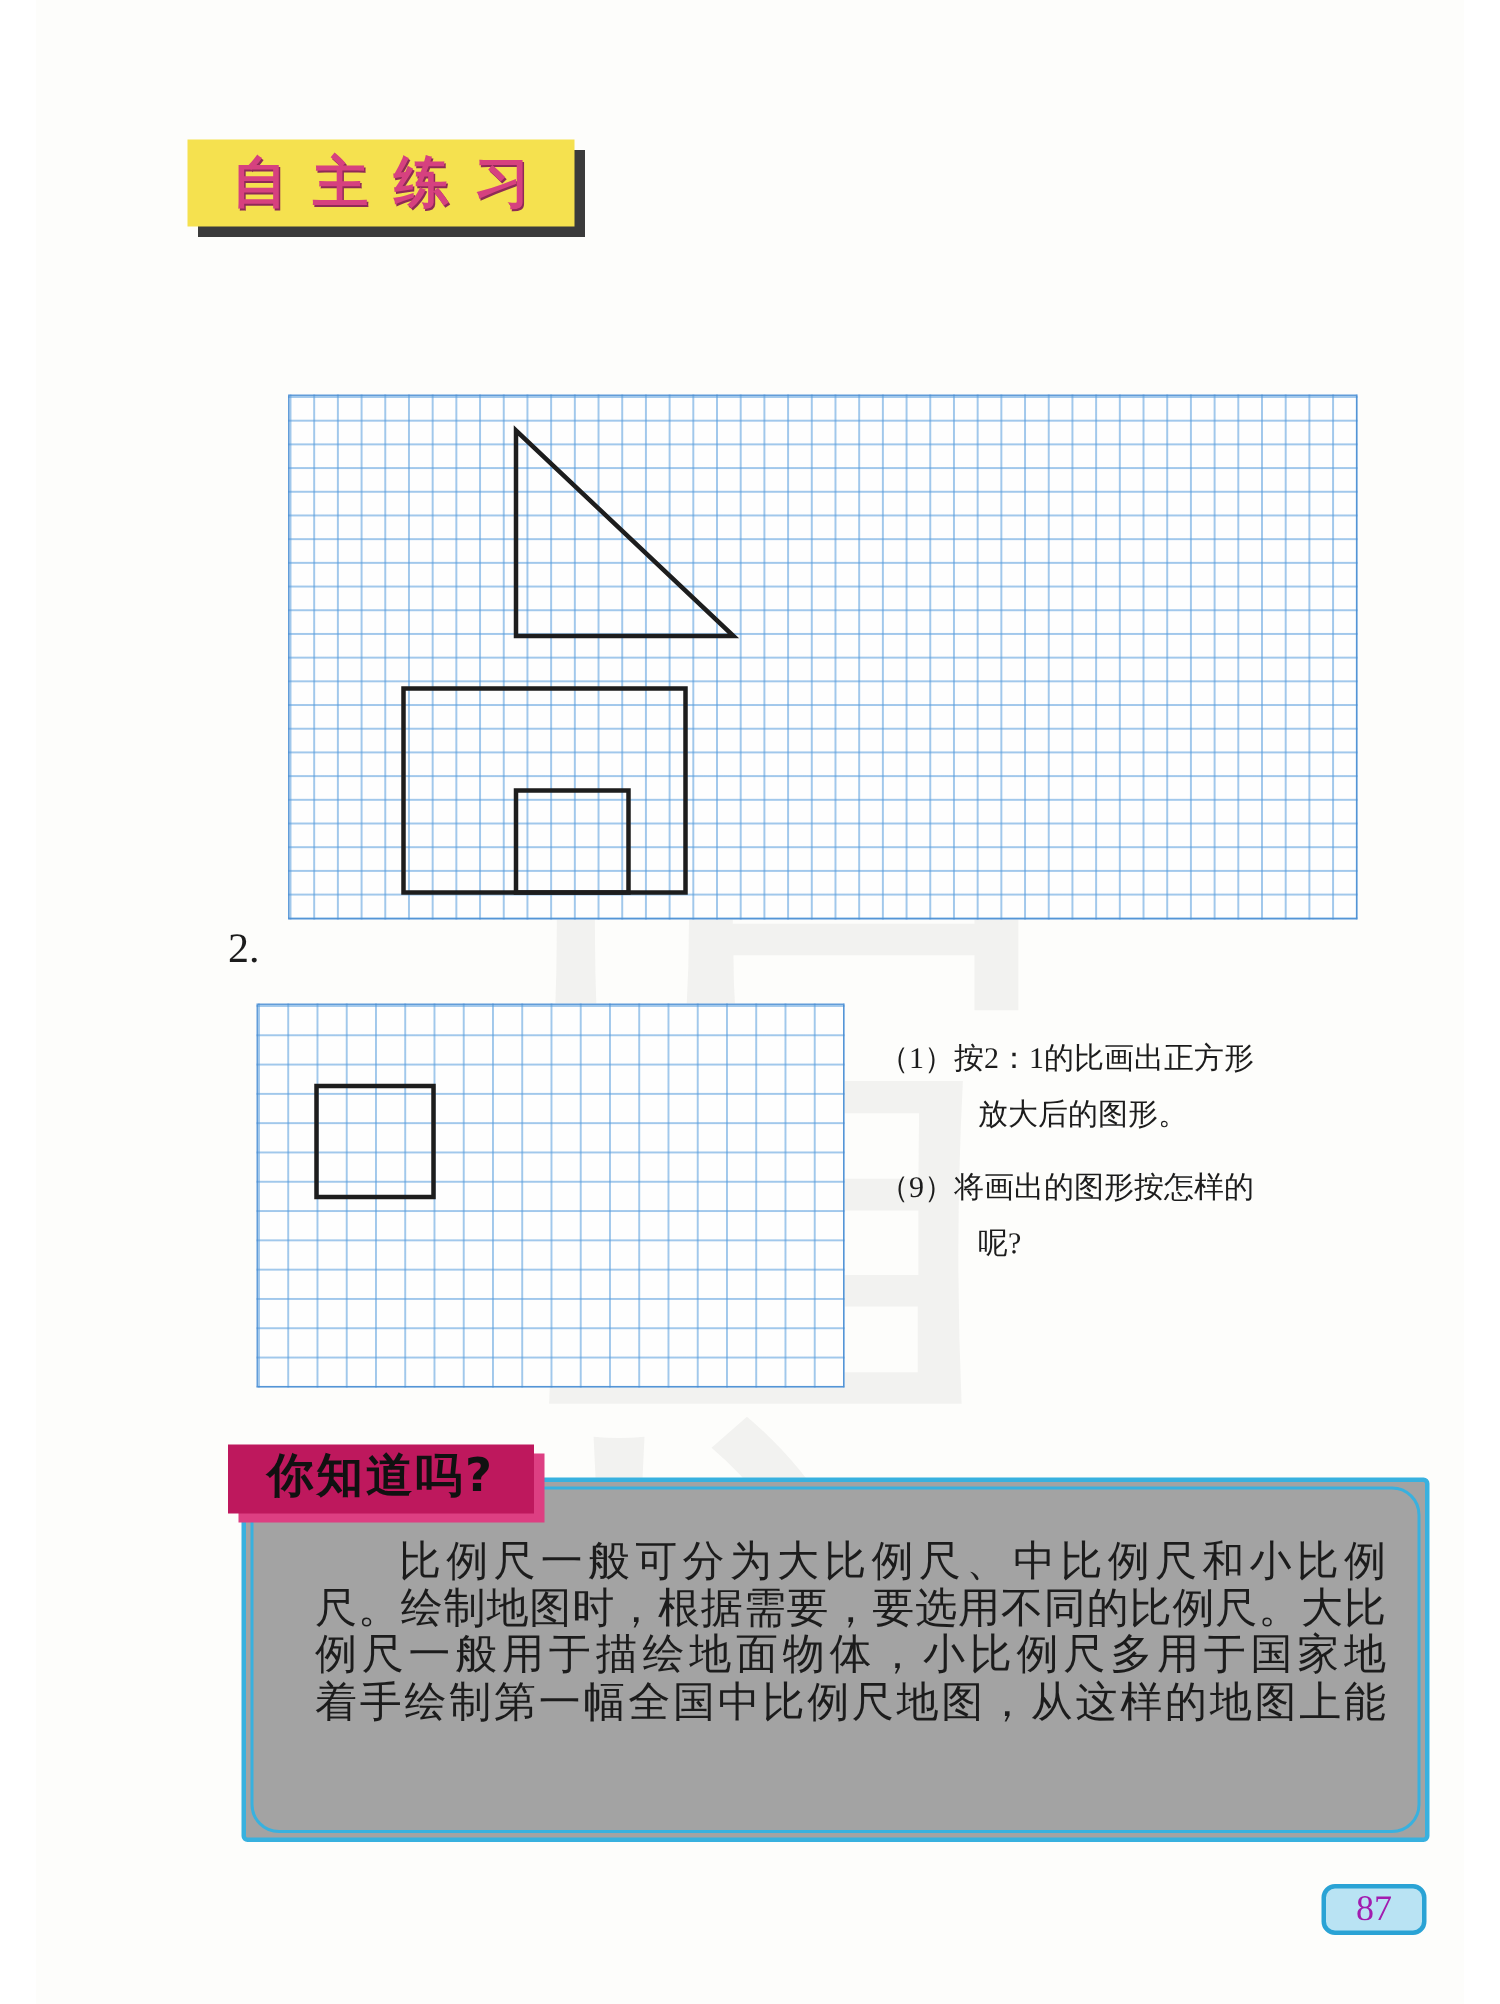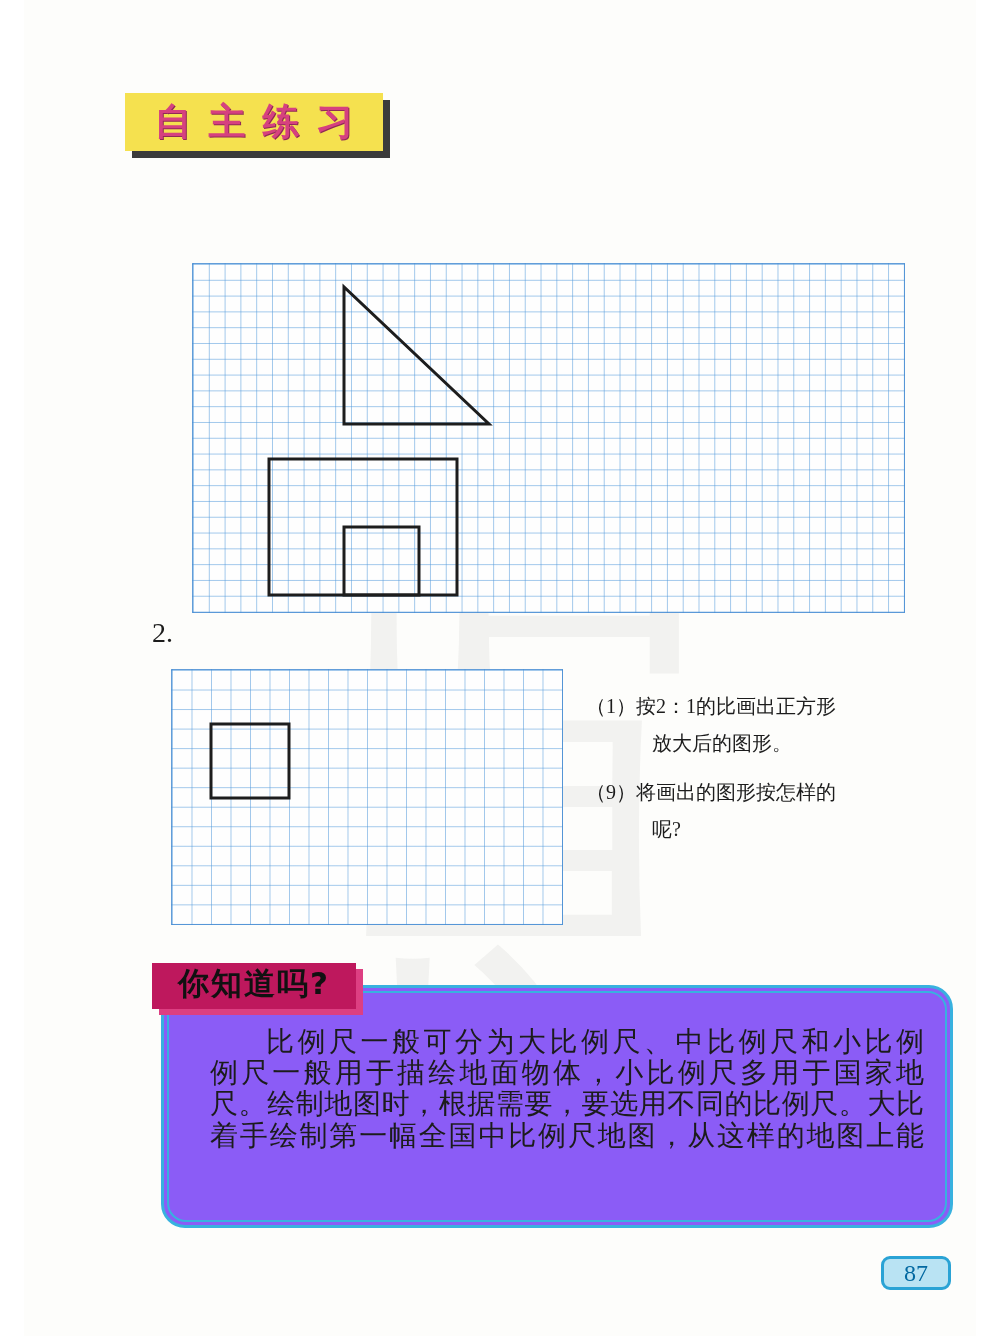--- a/index.html
+++ b/index.html
@@ -72,22 +72,22 @@
   .q2{
     position:absolute;left:562px;top:688px;width:390px;
     font-size:20px;line-height:37px;
   }
   .q2 .cont{padding-left:66px;}
   .q2 .gap{margin-top:12px;}
 
   
   .knowbox{
     position:absolute;left:137px;top:985px;width:786px;height:237px;
-    border:3px solid #38b1df;border-radius:24px;
-    background:#8b5cf6;
+    border:3px solid #38b1df;border-radius:4px;
+    background:#a3a3a3;
   }
   .knowbox .inner{
     position:absolute;left:3px;top:3px;right:3px;bottom:3px;
     border:2px solid #38b1df;border-radius:19px;
   }
   .kb-text{
     position:absolute;left:46px;top:38px;width:714px;
     font-size:28px;line-height:31.2px;
   }
   .kb-line{text-align:justify;text-align-last:justify;}
@@ -104,21 +104,21 @@
   .know-banner span{
     font-family:"DejaVu Sans","Liberation Sans",sans-serif;
     font-weight:bold;font-size:31px;color:#111;letter-spacing:2px;
   }
 
   
   .pagenum{
     position:absolute;left:857px;top:1256px;width:64px;height:28px;
     background:#b9e3f3;border:3px solid #2aa3d5;border-radius:9px;
     display:flex;align-items:center;justify-content:center;
-    font-size:24px;color:#0369a1;
+    font-size:24px;color:#a21caf;
   }
 </style>
 </head>
 <body>
 
 <div class="page">
 
   <div class="watermark">
     <span>栖</span>
     <span>息</span>
@@ -149,22 +149,22 @@
     <div>（1）按2：1的比画出正方形</div>
     <div class="cont">放大后的图形。</div>
     <div class="gap">（9）将画出的图形按怎样的</div>
     <div class="cont">呢?</div>
   </div>
 
   <div class="knowbox">
     <div class="inner"></div>
     <div class="kb-text">
       <div class="kb-line first">比例尺一般可分为大比例尺、中比例尺和小比例</div>
+      <div class="kb-line">尺。绘制地图时，根据需要，要选用不同的比例尺。大比</div>
       <div class="kb-line">例尺一般用于描绘地面物体，小比例尺多用于国家地</div>
-      <div class="kb-line">尺。绘制地图时，根据需要，要选用不同的比例尺。大比</div>
       <div class="kb-line">着手绘制第一幅全国中比例尺地图，从这样的地图上能</div>
     </div>
   </div>
 
   <div class="know-banner">
     <span>你知道吗?</span>
   </div>
 
   <div class="pagenum">
     <span>87</span>

